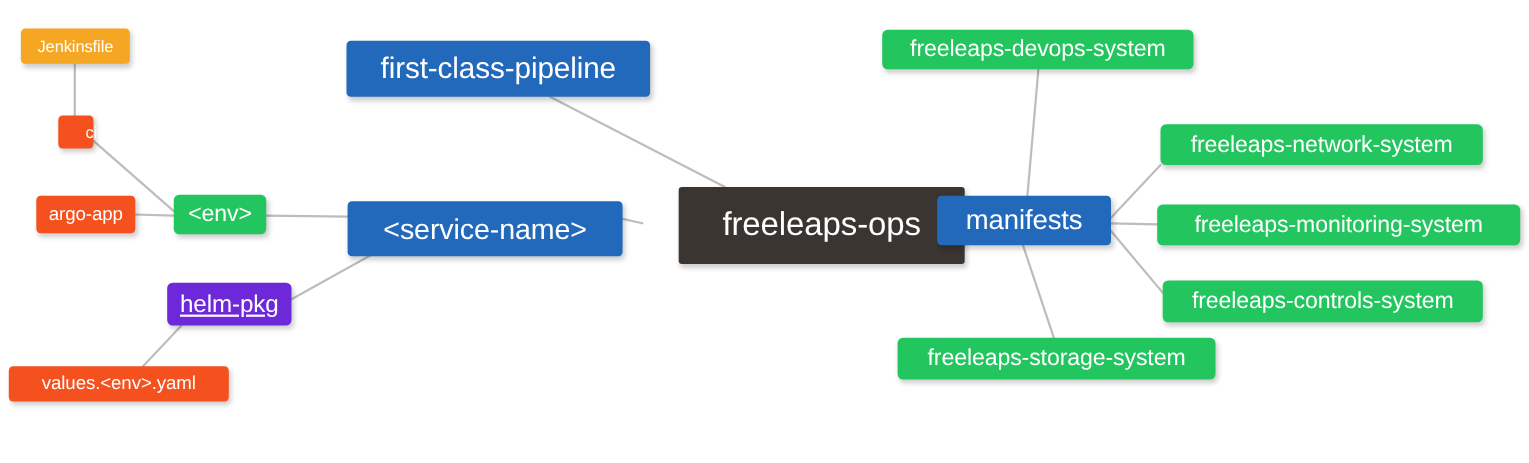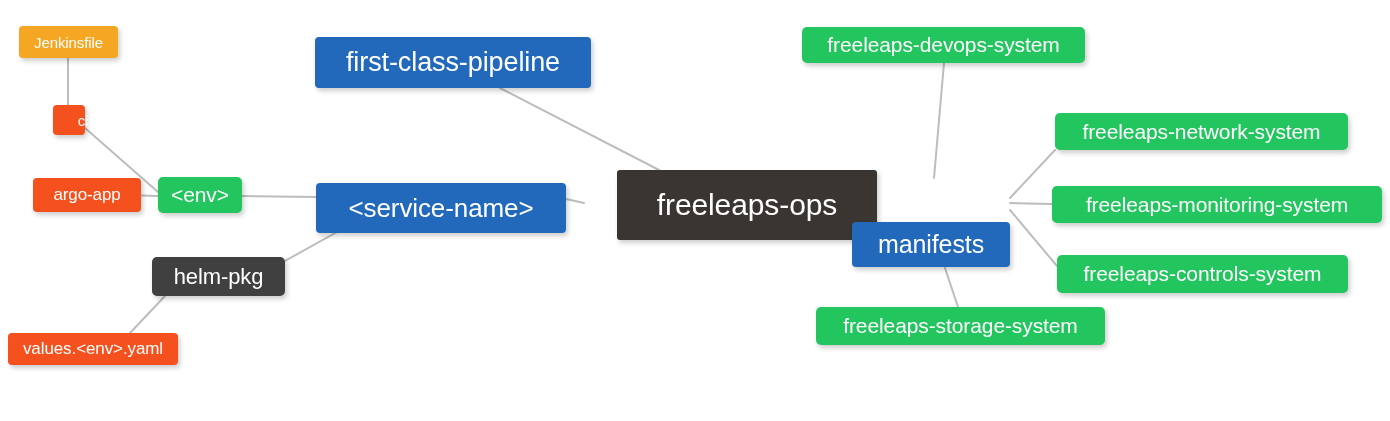--- a/index.html
+++ b/index.html
@@ -77,27 +77,27 @@
       <path class="edge" d="M 165 296 L 130 333" stroke="#bdbdbd"></path>
       <path class="edge" d="M 934 178 L 944 63" stroke="#bdbdbd"></path>
       <path class="edge" d="M 1010 198 L 1055 150" stroke="#bdbdbd"></path>
       <path class="edge" d="M 1010 203 L 1052 204" stroke="#bdbdbd"></path>
       <path class="edge" d="M 1010 210 L 1057 266" stroke="#bdbdbd"></path>
       <path class="edge" d="M 930 223 L 958 307" stroke="#bdbdbd"></path>
     </svg>
   <div id="node-layer">
       <div class="node node-root" style="left: 584px; top: 170px; width: 260px; height: 70px; background: rgb(59, 53, 50); font-size: 30px; color: rgb(255, 255, 255);">freeleaps-ops</div>
       <div class="node node-level1" style="left: 316px; top: 172px; width: 250px; height: 50px; background: rgb(34, 105, 187); font-size: 26px; color: rgb(255, 255, 255); margin-top: 11px;">&lt;service-name&gt;</div>
-      <div class="node node-level1" style="left: 852px; top: 178px; width: 158px; height: 45px; background: rgb(34, 105, 187); font-size: 25px; color: rgb(255, 255, 255); margin-top: 44px;">manifests</div>
+      <div class="node node-level1" style="left: 852px; top: 178px; width: 158px; height: 45px; background: rgb(34, 105, 187); font-size: 25px; color: rgb(255, 255, 255);">manifests</div>
       <div class="node node-level1" style="left: 315px; top: 37px; width: 276px; height: 51px; background: rgb(34, 105, 187); font-size: 27px; color: rgb(255, 255, 255);">first-class-pipeline</div>
       <div class="node node-level2" style="left: 158px; top: 177px; width: 84px; height: 36px; background: rgb(34, 197, 94); font-size: 21px; color: rgb(255, 255, 255);">&lt;env&gt;</div>
-      <div class="node node-level2" style="left: 152px; top: 257px; width: 133px; height: 39px; background: #404040; font-size: 22px; color: rgb(255, 255, 255);">helm-pkg</div>
+      <div class="node node-level2" style="left: 152px; top: 257px; width: 113px; height: 39px; background: #6d28d9; font-size: 22px; color: rgb(255, 255, 255); text-decoration: underline;">helm-pkg</div>
       <div class="node node-level3" style="left: 53px; top: 105px; width: 32px; height: 30px; background: rgb(244, 81, 30); font-size: 15px; color: rgb(255, 255, 255); padding-left: 28px;">ci</div>
-      <div class="node node-level3" style="left: 33px; top: 178px; width: 108px; height: 34px; background: rgb(244, 81, 30); font-size: 17px; color: rgb(255, 255, 255);">argo-app</div>
+      <div class="node node-level3" style="left: 33px; top: 178px; width: 90px; height: 34px; background: rgb(244, 81, 30); font-size: 17px; color: rgb(255, 255, 255);">argo-app</div>
       <div class="node node-level3" style="left: 19px; top: 26px; width: 99px; height: 32px; background: rgb(245, 166, 35); font-size: 15px; color: rgb(255, 255, 255);">Jenkinsfile</div>
-      <div class="node node-level3" style="left: 8px; top: 333px; width: 170px; height: 32px; background: rgb(244, 81, 30); font-size: 17px; color: rgb(255, 255, 255);">values.&lt;env&gt;.yaml</div>
+      <div class="node node-level3" style="left: 8px; top: 333px; width: 200px; height: 32px; background: rgb(244, 81, 30); font-size: 17px; color: rgb(255, 255, 255);">values.&lt;env&gt;.yaml</div>
       <div class="node node-level2" style="left: 802px; top: 27px; width: 283px; height: 36px; background: rgb(34, 197, 94); font-size: 21px; color: rgb(255, 255, 255);">freeleaps-devops-system</div>
       <div class="node node-level2" style="left: 1055px; top: 113px; width: 293px; height: 37px; background: rgb(34, 197, 94); font-size: 21px; color: rgb(255, 255, 255);">freeleaps-network-system</div>
       <div class="node node-level2" style="left: 1052px; top: 186px; width: 330px; height: 37px; background: rgb(34, 197, 94); font-size: 21px; color: rgb(255, 255, 255);">freeleaps-monitoring-system</div>
       <div class="node node-level2" style="left: 1057px; top: 255px; width: 291px; height: 38px; background: rgb(34, 197, 94); font-size: 21px; color: rgb(255, 255, 255);">freeleaps-controls-system</div>
       <div class="node node-level2" style="left: 816px; top: 307px; width: 289px; height: 38px; background: rgb(34, 197, 94); font-size: 21px; color: rgb(255, 255, 255);">freeleaps-storage-system</div>
     </div>
 </div>
 
 </body></html>

